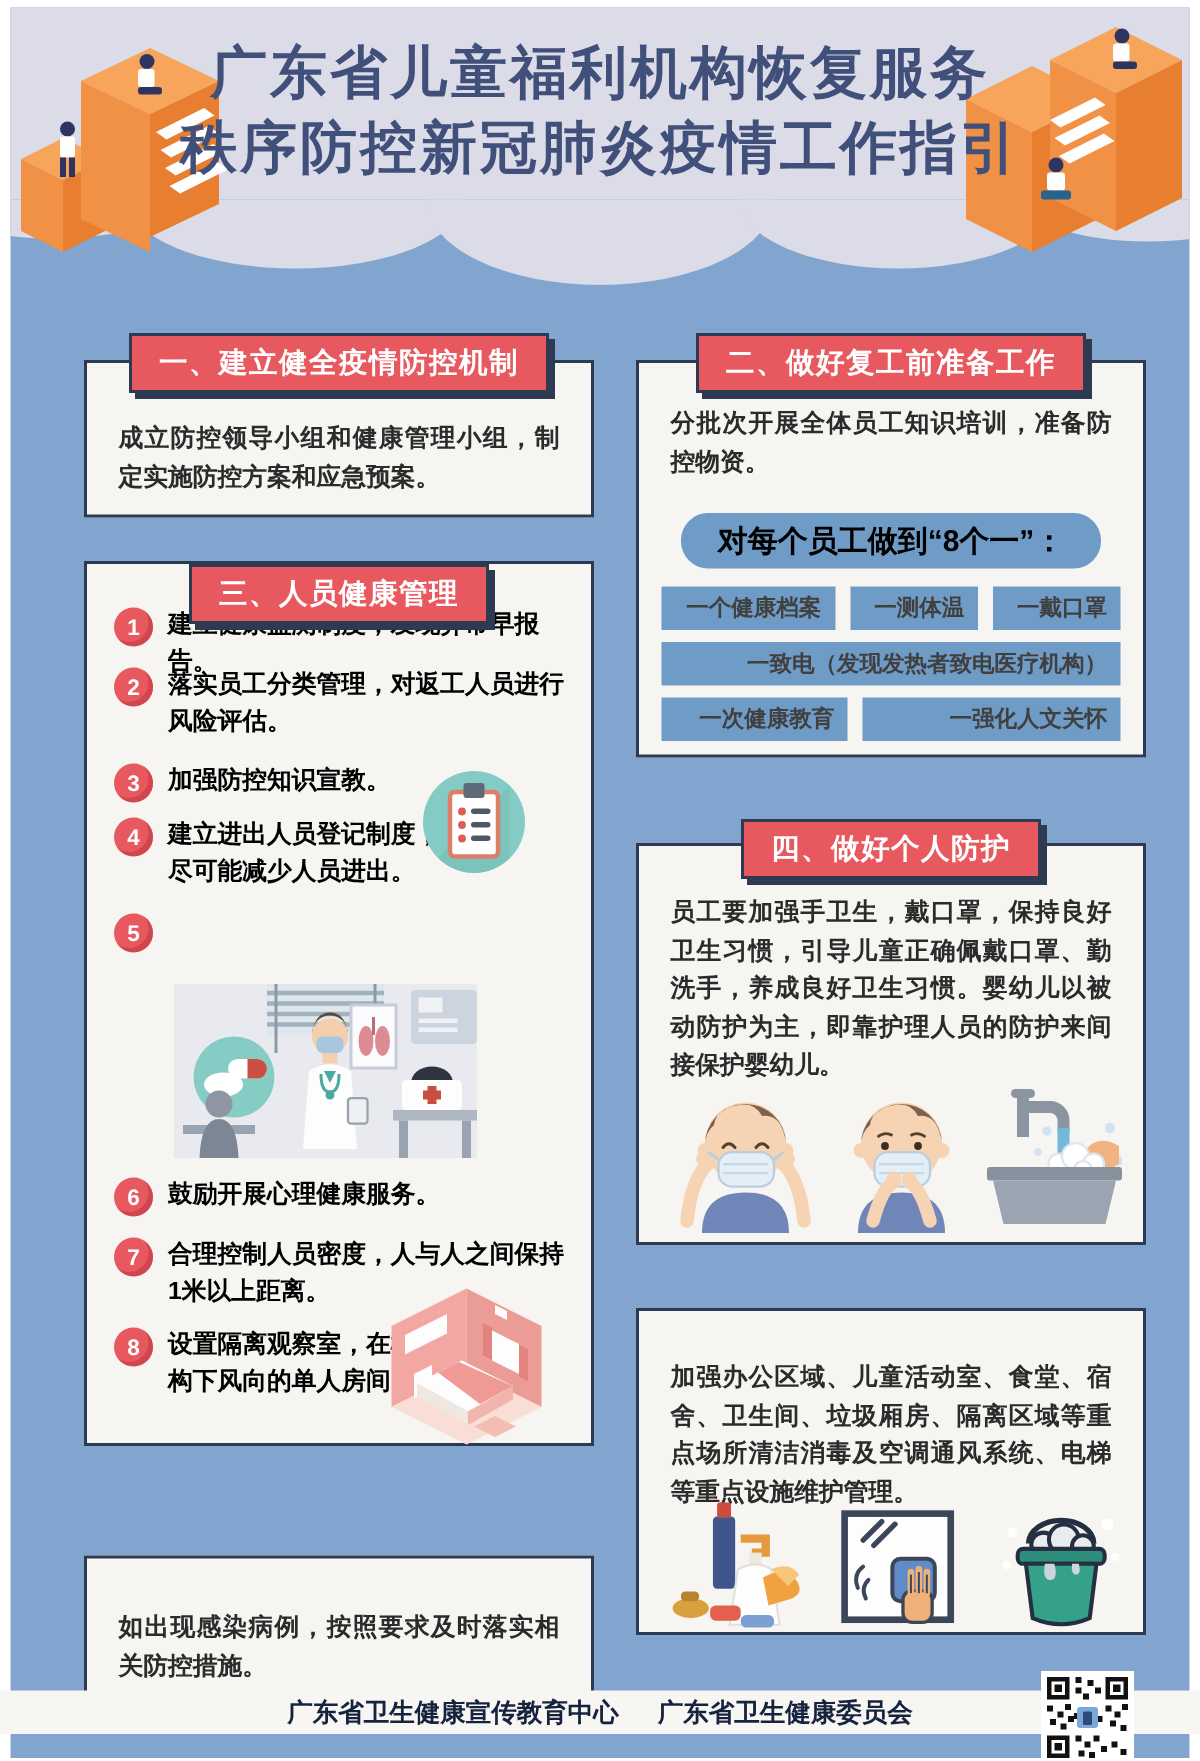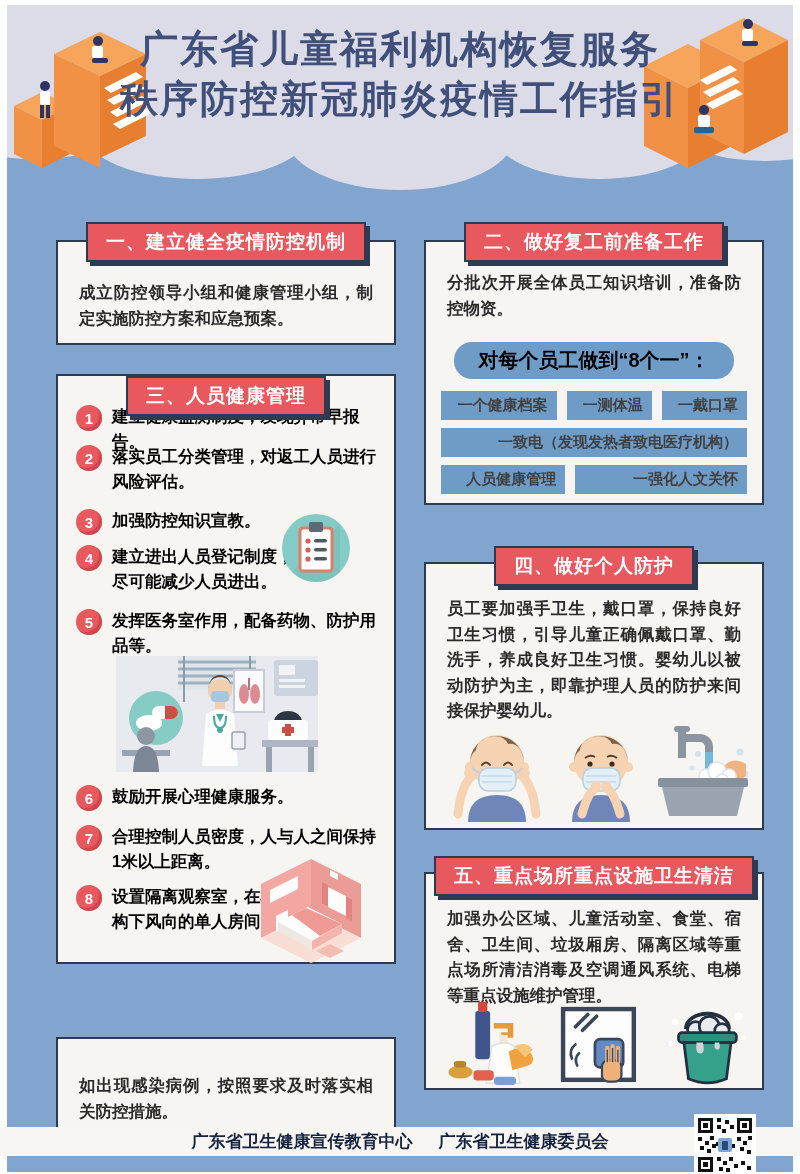--- a/index.html
+++ b/index.html
@@ -125,21 +125,21 @@
     <div class="tags">
       <div class="tag-row">
         <span class="tag grow14">一个健康档案</span>
         <span class="tag grow1">一测体温</span>
         <span class="tag grow1">一戴口罩</span>
       </div>
       <div class="tag-row">
         <span class="tag grow1">一致电（发现发热者致电医疗机构）</span>
       </div>
       <div class="tag-row">
-        <span class="tag grow1">人员健康管理</span>
+        <span class="tag grow1">一次健康教育</span>
         <span class="tag grow14">一强化人文关怀</span>
       </div>
     </div>
   </div>
 
   <div class="badge" style="left:226px;top:376px">三、人员健康管理</div>
   <div class="card" style="left:56px;top:374px;width:340px;height:590px">
     <div class="list-item" style="top:28px">
       <span class="num">1</span>
       <span class="li-text">建立健康监测制度，发现异常早报告。</span>
@@ -163,21 +163,20 @@
       <rect x="27" y="8" width="14" height="10" rx="2" fill="#5d6a77"></rect>
       <circle cx="26" cy="27" r="2.6" fill="#d95f52"></circle>
         <rect x="32" y="25" width="13" height="3.6" rx="1.8" fill="#4d5a66"></rect>
       <circle cx="26" cy="36" r="2.6" fill="#d95f52"></circle>
         <rect x="32" y="34" width="13" height="3.6" rx="1.8" fill="#4d5a66"></rect>
       <circle cx="26" cy="45" r="2.6" fill="#d95f52"></circle>
         <rect x="32" y="43" width="13" height="3.6" rx="1.8" fill="#4d5a66"></rect>
     </svg>
     <div class="list-item" style="top:232px">
       <span class="num">5</span>
-      <span class="li-text">发挥医务室作用，配备药物、防护用品等。</span>
     </div>
     <svg class="abs" style="left:58px;top:280px" width="202" height="116" viewBox="0 0 202 116">
       <rect width="202" height="116" fill="#e9eaef"></rect>
       <rect x="62" y="0" width="78" height="34" fill="#dfe7ec"></rect>
       <g stroke="#9fb2bf" stroke-width="3">
         <line x1="62" y1="6" x2="140" y2="6"></line>
           <line x1="62" y1="13" x2="140" y2="13"></line>
         <line x1="62" y1="20" x2="140" y2="20"></line>
           <line x1="62" y1="27" x2="140" y2="27"></line>
       </g>
@@ -304,21 +303,20 @@
             <circle cx="63" cy="53" r="9"></circle>
           <circle cx="75" cy="58" r="7"></circle>
             <circle cx="68" cy="62" r="6"></circle>
         </g>
         <rect x="4" y="60" width="90" height="9" rx="2" fill="#87919e"></rect>
         <polygon points="8,69 90,69 83,98 15,98" fill="#9aa5b1"></polygon>
       </g>
     </svg>
   </div>
 
-  <div class="badge" style="left:594px;top:856px">五、重点场所重点设施卫生清洁</div>
   <div class="card" style="left:424px;top:872px;width:340px;height:218px">
     <p class="pad" style="padding-top:32px">加强办公区域、儿童活动室、食堂、宿舍、卫生间、垃圾厢房、隔离区域等重点场所清洁消毒及空调通风系统、电梯等重点设施维护管理。</p>
     <svg class="abs" style="left:18px;top:124px" width="95" height="88" viewBox="0 0 95 95">
       <rect x="30" y="14" width="16" height="52" rx="3" fill="#3f568c"></rect>
       <rect x="33" y="4" width="10" height="11" rx="2" fill="#cf4b3e"></rect>
       <path d="M50,30 h18 v10 h-10" stroke="#e59a3c" stroke-width="6" fill="none"></path>
       <rect x="56" y="40" width="9" height="12" fill="#eceade"></rect>
       <path d="M48,52 q13,-7 24,0 l6,40 h-36 z" fill="#fdfdfd" stroke="#e3e0da" stroke-width="1.5"></path>
       <path d="M66,58 q15,-9 24,2 q6,9 -3,13 l-17,5 z" fill="#efa23f"></path>
       <path d="M72,52 q14,-6 20,4 l-8,8 z" fill="#f7c779"></path>

